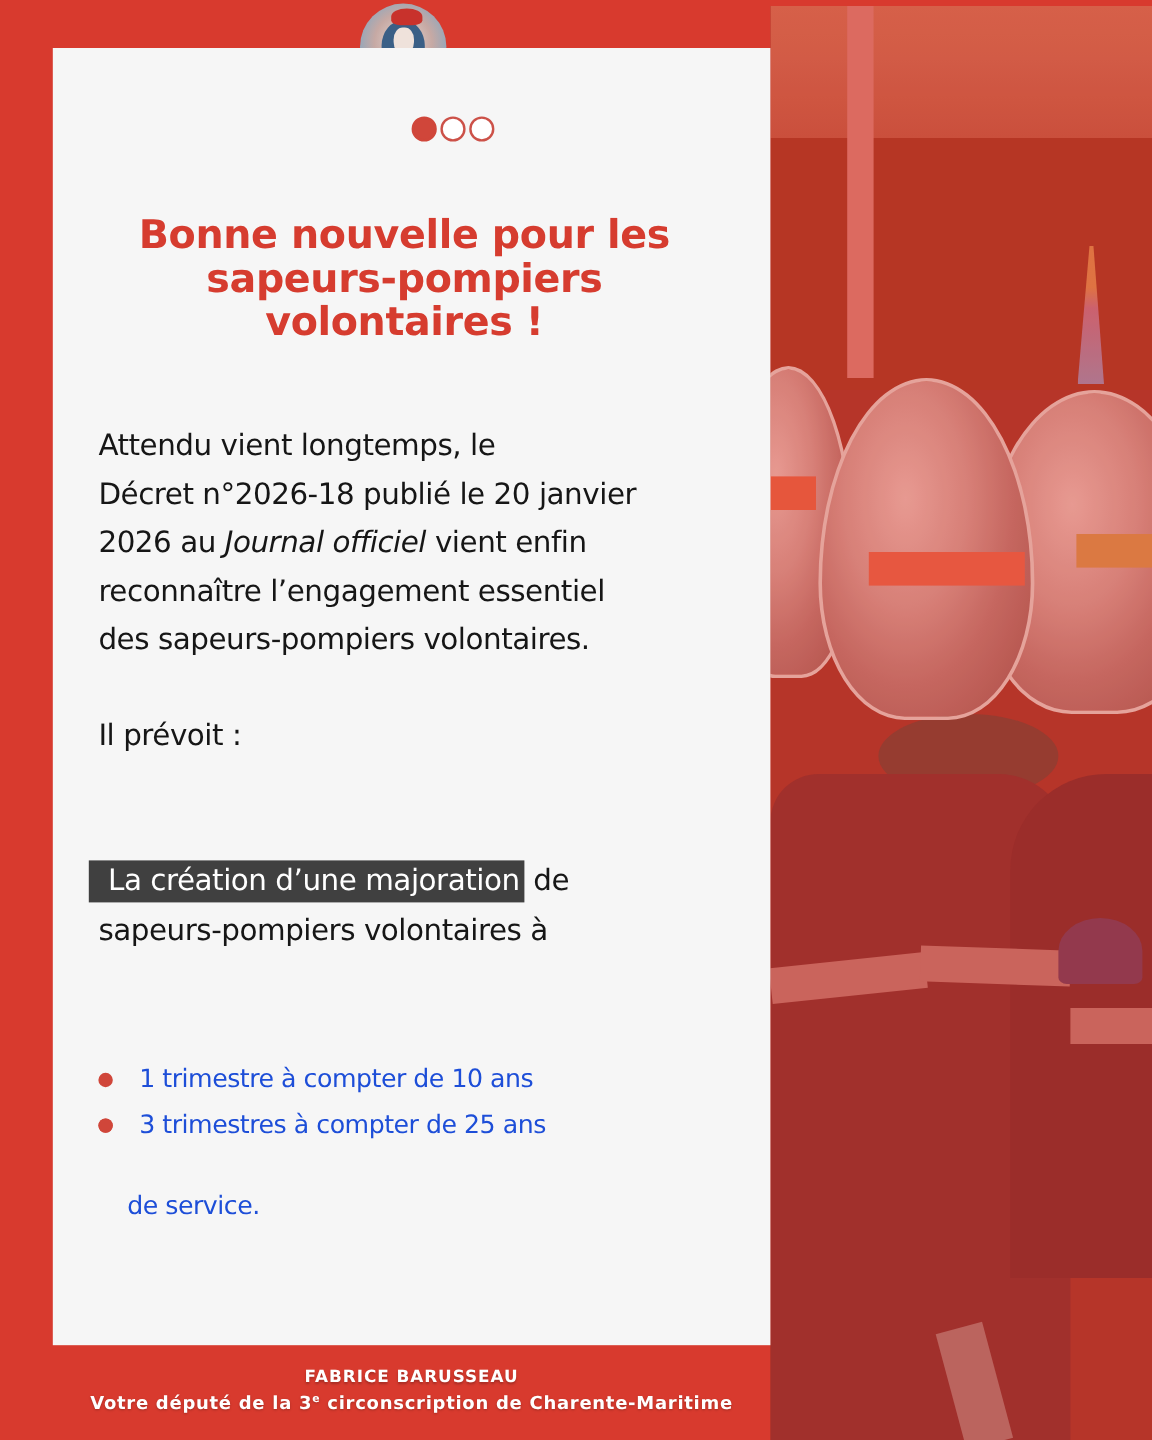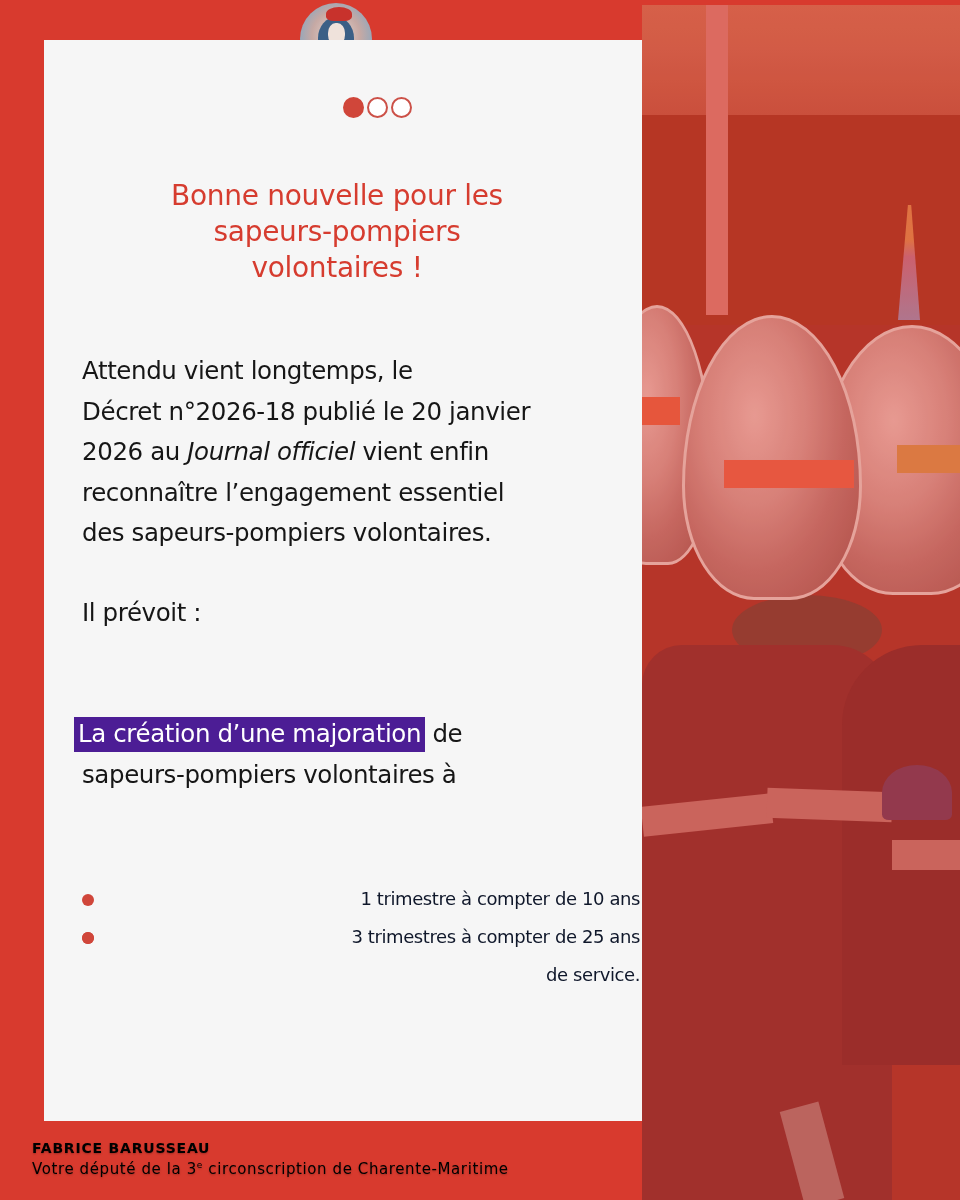--- a/index.html
+++ b/index.html
@@ -130,84 +130,85 @@
     background: #ffffff;
   }
   .dot.active { background: #d0463a; border-color: #d0463a; }
 
   .title {
     position: absolute;
     left: 0; top: 138px; width: 586px;
     text-align: center;
     color: #d63c2f;
     font-family: "DejaVu Sans", sans-serif;
-    font-weight: normal;
-    font-size: 28px;
+    font-weight: bold;
+    font-size: 33px;
     line-height: 36px;
     letter-spacing: -0.3px;
   }
   .title span { display: block; }
 
   .body-text {
     position: absolute;
     left: 38px; top: 311px; width: 560px;
     color: #161616;
     font-family: "DejaVu Sans", sans-serif;
     font-size: 24.5px;
     line-height: 40.5px;
     letter-spacing: -0.4px;
   }
   .body-text .line { display: block; white-space: nowrap; }
   .body-text em { font-style: italic; }
 
   .highlight {
-    background: #4c1d95;
+    background: #404040;
     color: #ffffff;
-    padding: 2px 4px 4px 4px;
+    padding: 2px 4px 4px 16px;
     margin-left: -8px;
   }
 
   .bullets {
     position: absolute;
     left: 36px; top: 840px; width: 560px;
     list-style: none;
     font-family: "DejaVu Sans", sans-serif;
-    font-size: 18px;
+    font-size: 21px;
     line-height: 38px;
     letter-spacing: -0.4px;
-    color: #0f172a;
-    text-align: right;
+    color: #1d4ed8;
   }
   .bullets li { position: relative; padding-left: 36px; white-space: nowrap; }
   .bullets li .bullet-dot {
     position: absolute; left: 2px; top: 14px;
     width: 12px; height: 12px; border-radius: 50%;
     background: #d0463a;
   }
-  .bullets li .cont { display: block; padding-left: -10px; margin-left: -10px; }
+  .bullets li .cont { display: block; padding-left: -10px; margin-left: -10px; margin-top: 30px; }
 
   
   .footer {
     position: absolute;
-    left: 32px; top: 1138px; width: 598px;
-    color: #000000;
+    left: 44px; top: 1138px; width: 598px;
+    text-align: center;
+    color: #ffffff;
     text-shadow: 0 1px 2px rgba(0,0,0,.25);
   }
   .footer .name {
     font-family: "DejaVu Sans", sans-serif;
     font-weight: bold;
     font-size: 14px;
     letter-spacing: 0.8px;
     line-height: 20px;
   }
   .footer .role {
     font-family: "DejaVu Sans", sans-serif;
     font-size: 15px;
     letter-spacing: 0.6px;
     line-height: 22px;
+    font-weight: bold;
   }
   .footer sup { font-size: 9px; vertical-align: super; line-height: 0; }
 </style>
 </head>
 <body>
 
 <div class="photo">
   <div class="ceiling"></div>
   <div class="wall"></div>
   <div class="pole"></div>

